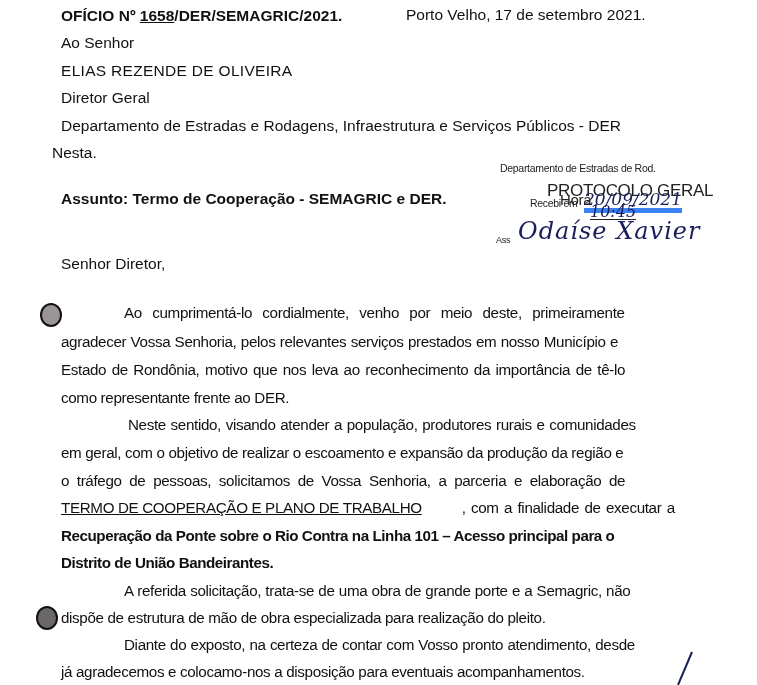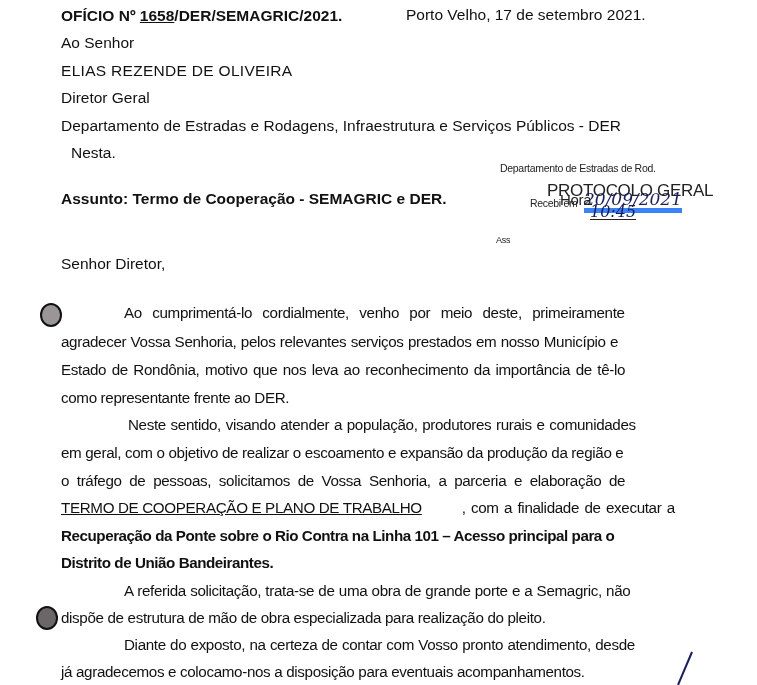--- a/index.html
+++ b/index.html
@@ -25,32 +25,33 @@
 
 <div class="line hdr-bold" style="left:61px; top:6px;">
   <span>OFÍCIO Nº </span><span class="ul">1658</span><span>/DER/SEMAGRIC/2021.</span>
 </div>
 <div class="line" style="left:406px; top:5px;">Porto Velho, 17 de setembro 2021.</div>
 
 <div class="line" style="left:61px; top:33px;">Ao Senhor</div>
 <div class="line" style="left:61px; top:61px; letter-spacing:0.3px;">ELIAS REZENDE DE OLIVEIRA</div>
 <div class="line" style="left:61px; top:88px;">Diretor Geral</div>
 <div class="line" style="left:61px; top:116px;">Departamento de Estradas e Rodagens, Infraestrutura e Serviços Públicos - DER</div>
-<div class="line" style="left:71px; top:143px;text-align:center;">Nesta.</div>
+<div class="line" style="left:52px; top:143px;text-align:center;">Nesta.</div>
 
 <div class="line hdr-bold" style="left:61px; top:189px;">Assunto: Termo de Cooperação - SEMAGRIC e DER.</div>
 
 <div class="stamp" style="left:490px; top:160px; width:267px; height:92px;">
   <div class="s" style="left:10px; top:2px;">Departamento de Estradas de Rod.</div>
   <div class="s" style="left:57px; top:25px; font-size:17px;">PROTOCOLO GERAL</div>
   <div class="s" style="left:40px; top:37px;">Recebi em</div>
   <div class="hand" style="left:94px; top:31px; font-size:17px; border-bottom:5px solid #3b82f6; line-height:17px;">20/09/2021</div>
   <div class="s" style="left:70px; top:34px; font-size:15px;">Hora</div>
   <div class="hand" style="left:100px; top:44px; font-size:16px; border-bottom:1px solid #222; line-height:15px;">10:45</div>
   <div class="s" style="left:6px; top:74px; font-size:9px;">Ass</div>
+  <div class="hand" style="left:28px; top:58px; font-size:24px; line-height:26px; letter-spacing:1px;">Odaíse Xavier</div>
 </div>
 
 <div class="line" style="left:61px; top:254px;">Senhor Diretor,</div>
 
 <div class="punch" style="left:40px; top:303px; width:18px; height:20px;"></div>
 <div class="punch dark" style="left:36px; top:606px; width:18px; height:20px;"></div>
 
 <div class="line body-text justify" style="left:124px; top:303px; width:584px;">
     <span style="word-spacing:6.5px;">Ao cumprimentá-lo cordialmente, venho por meio deste, primeiramente</span>
   </div>

